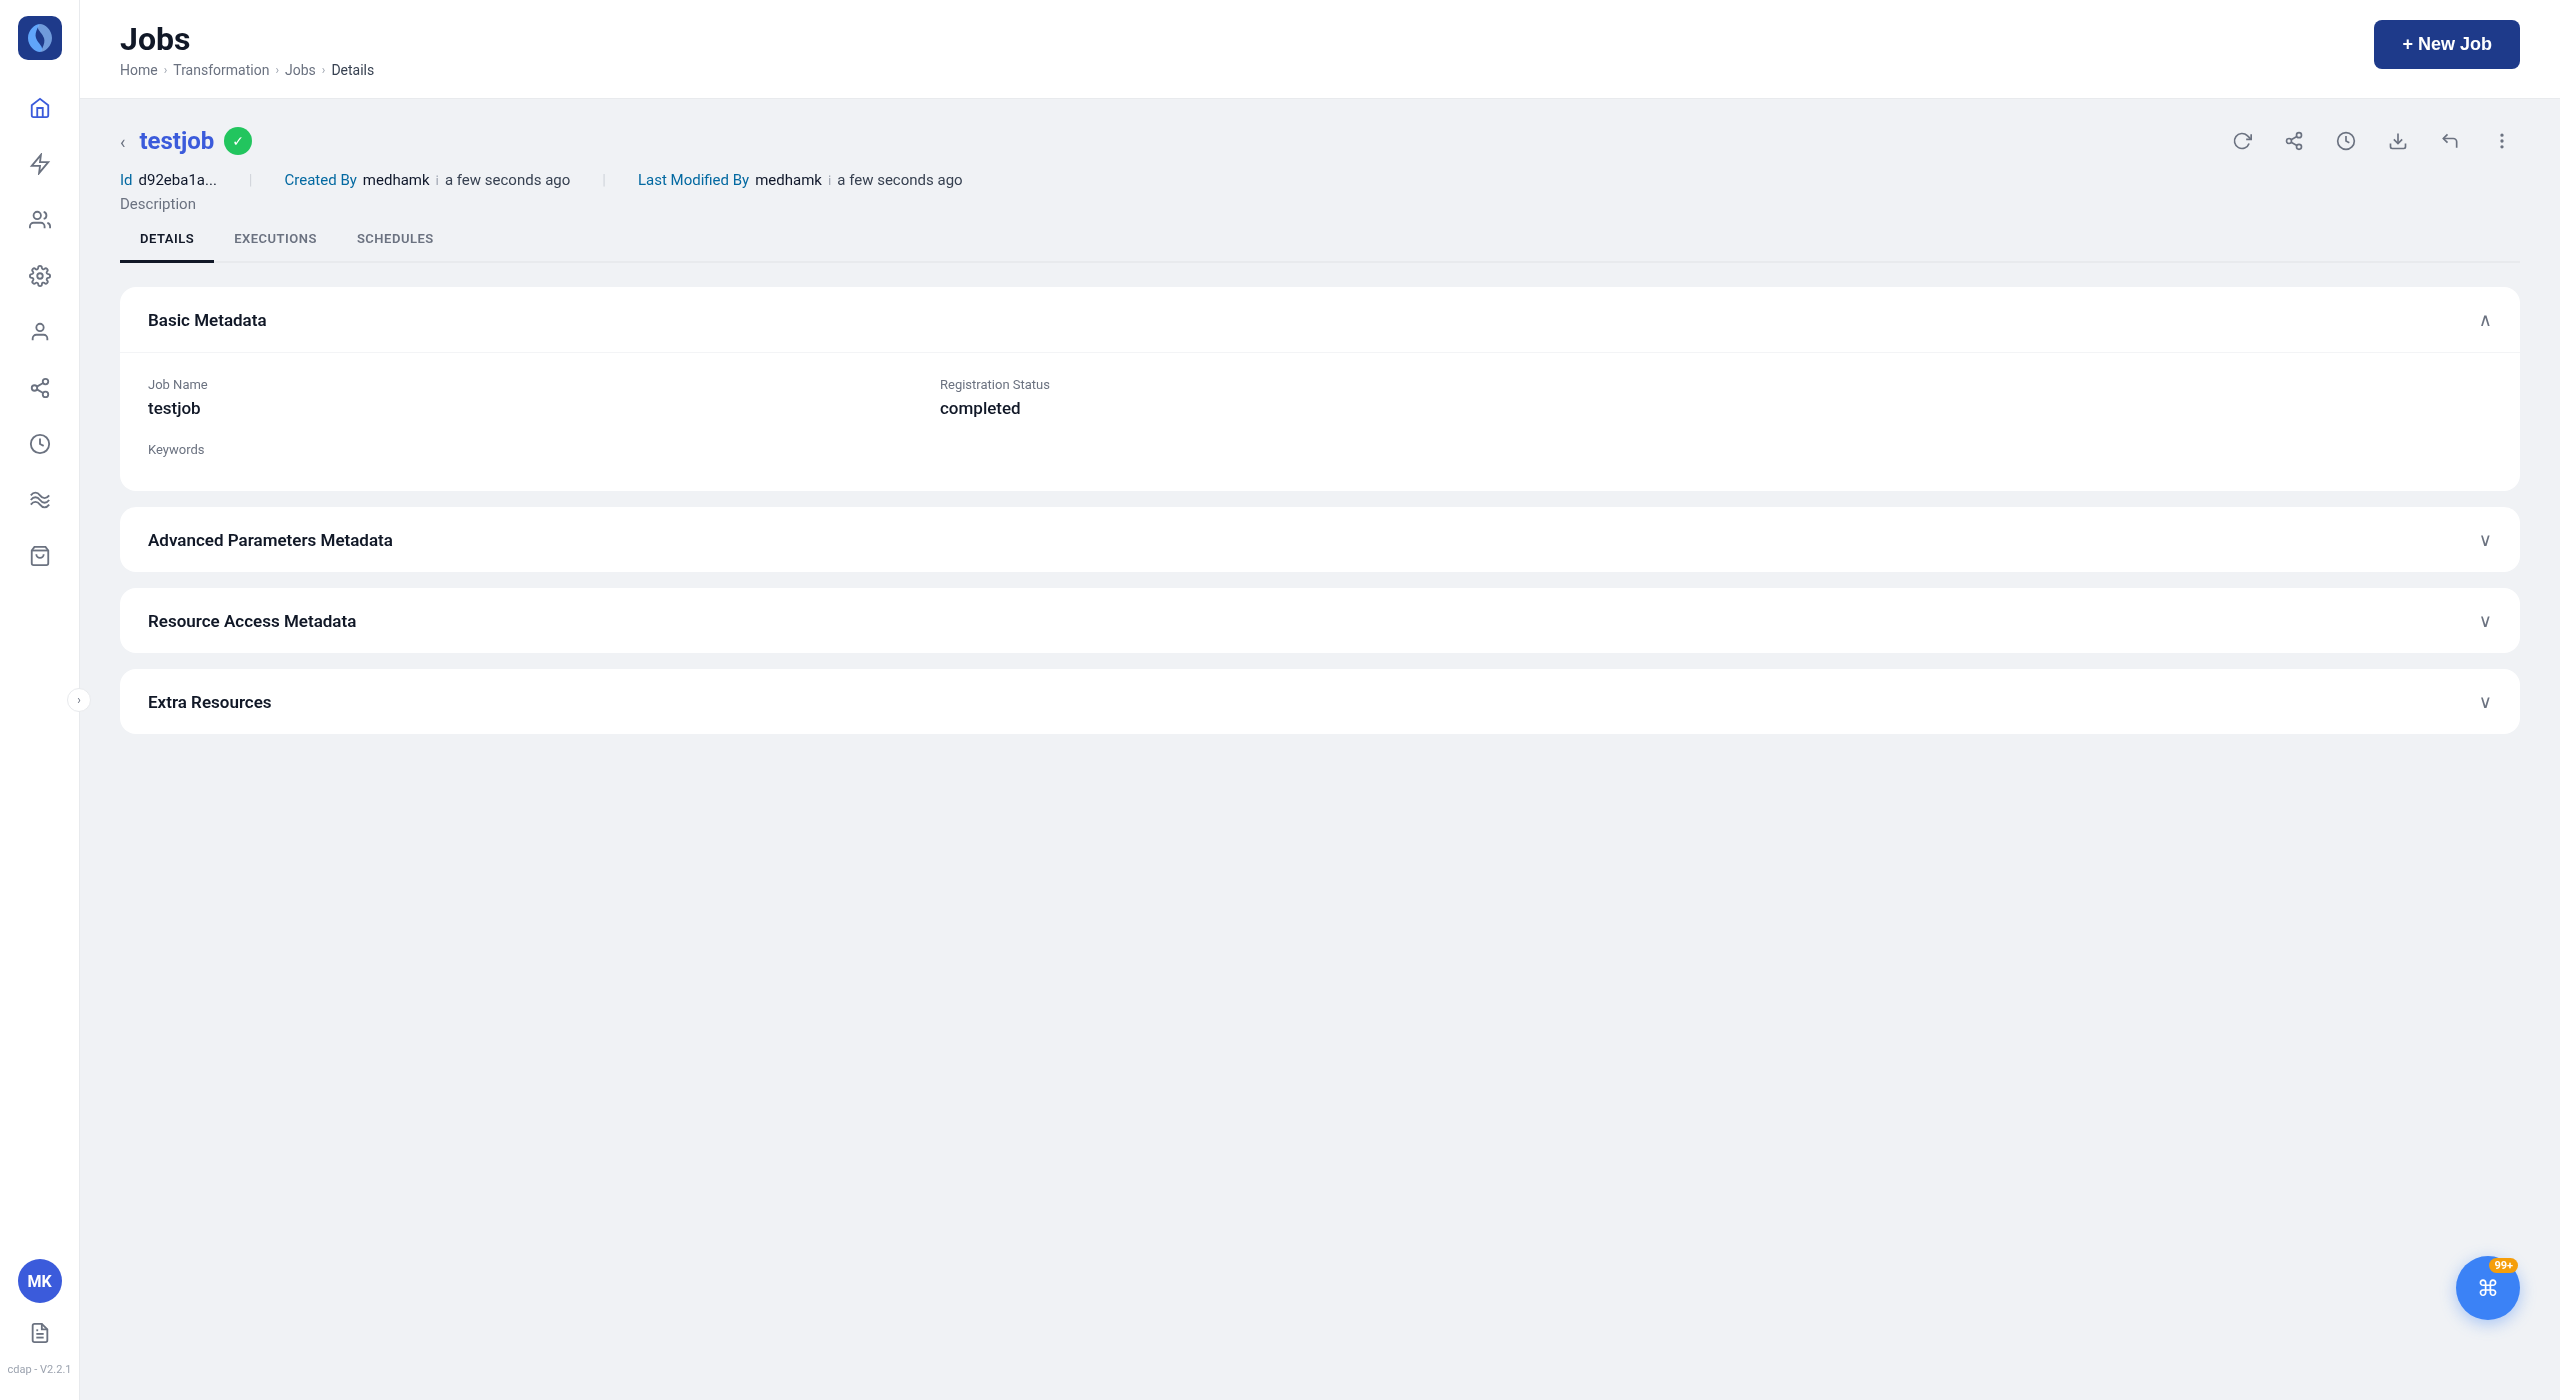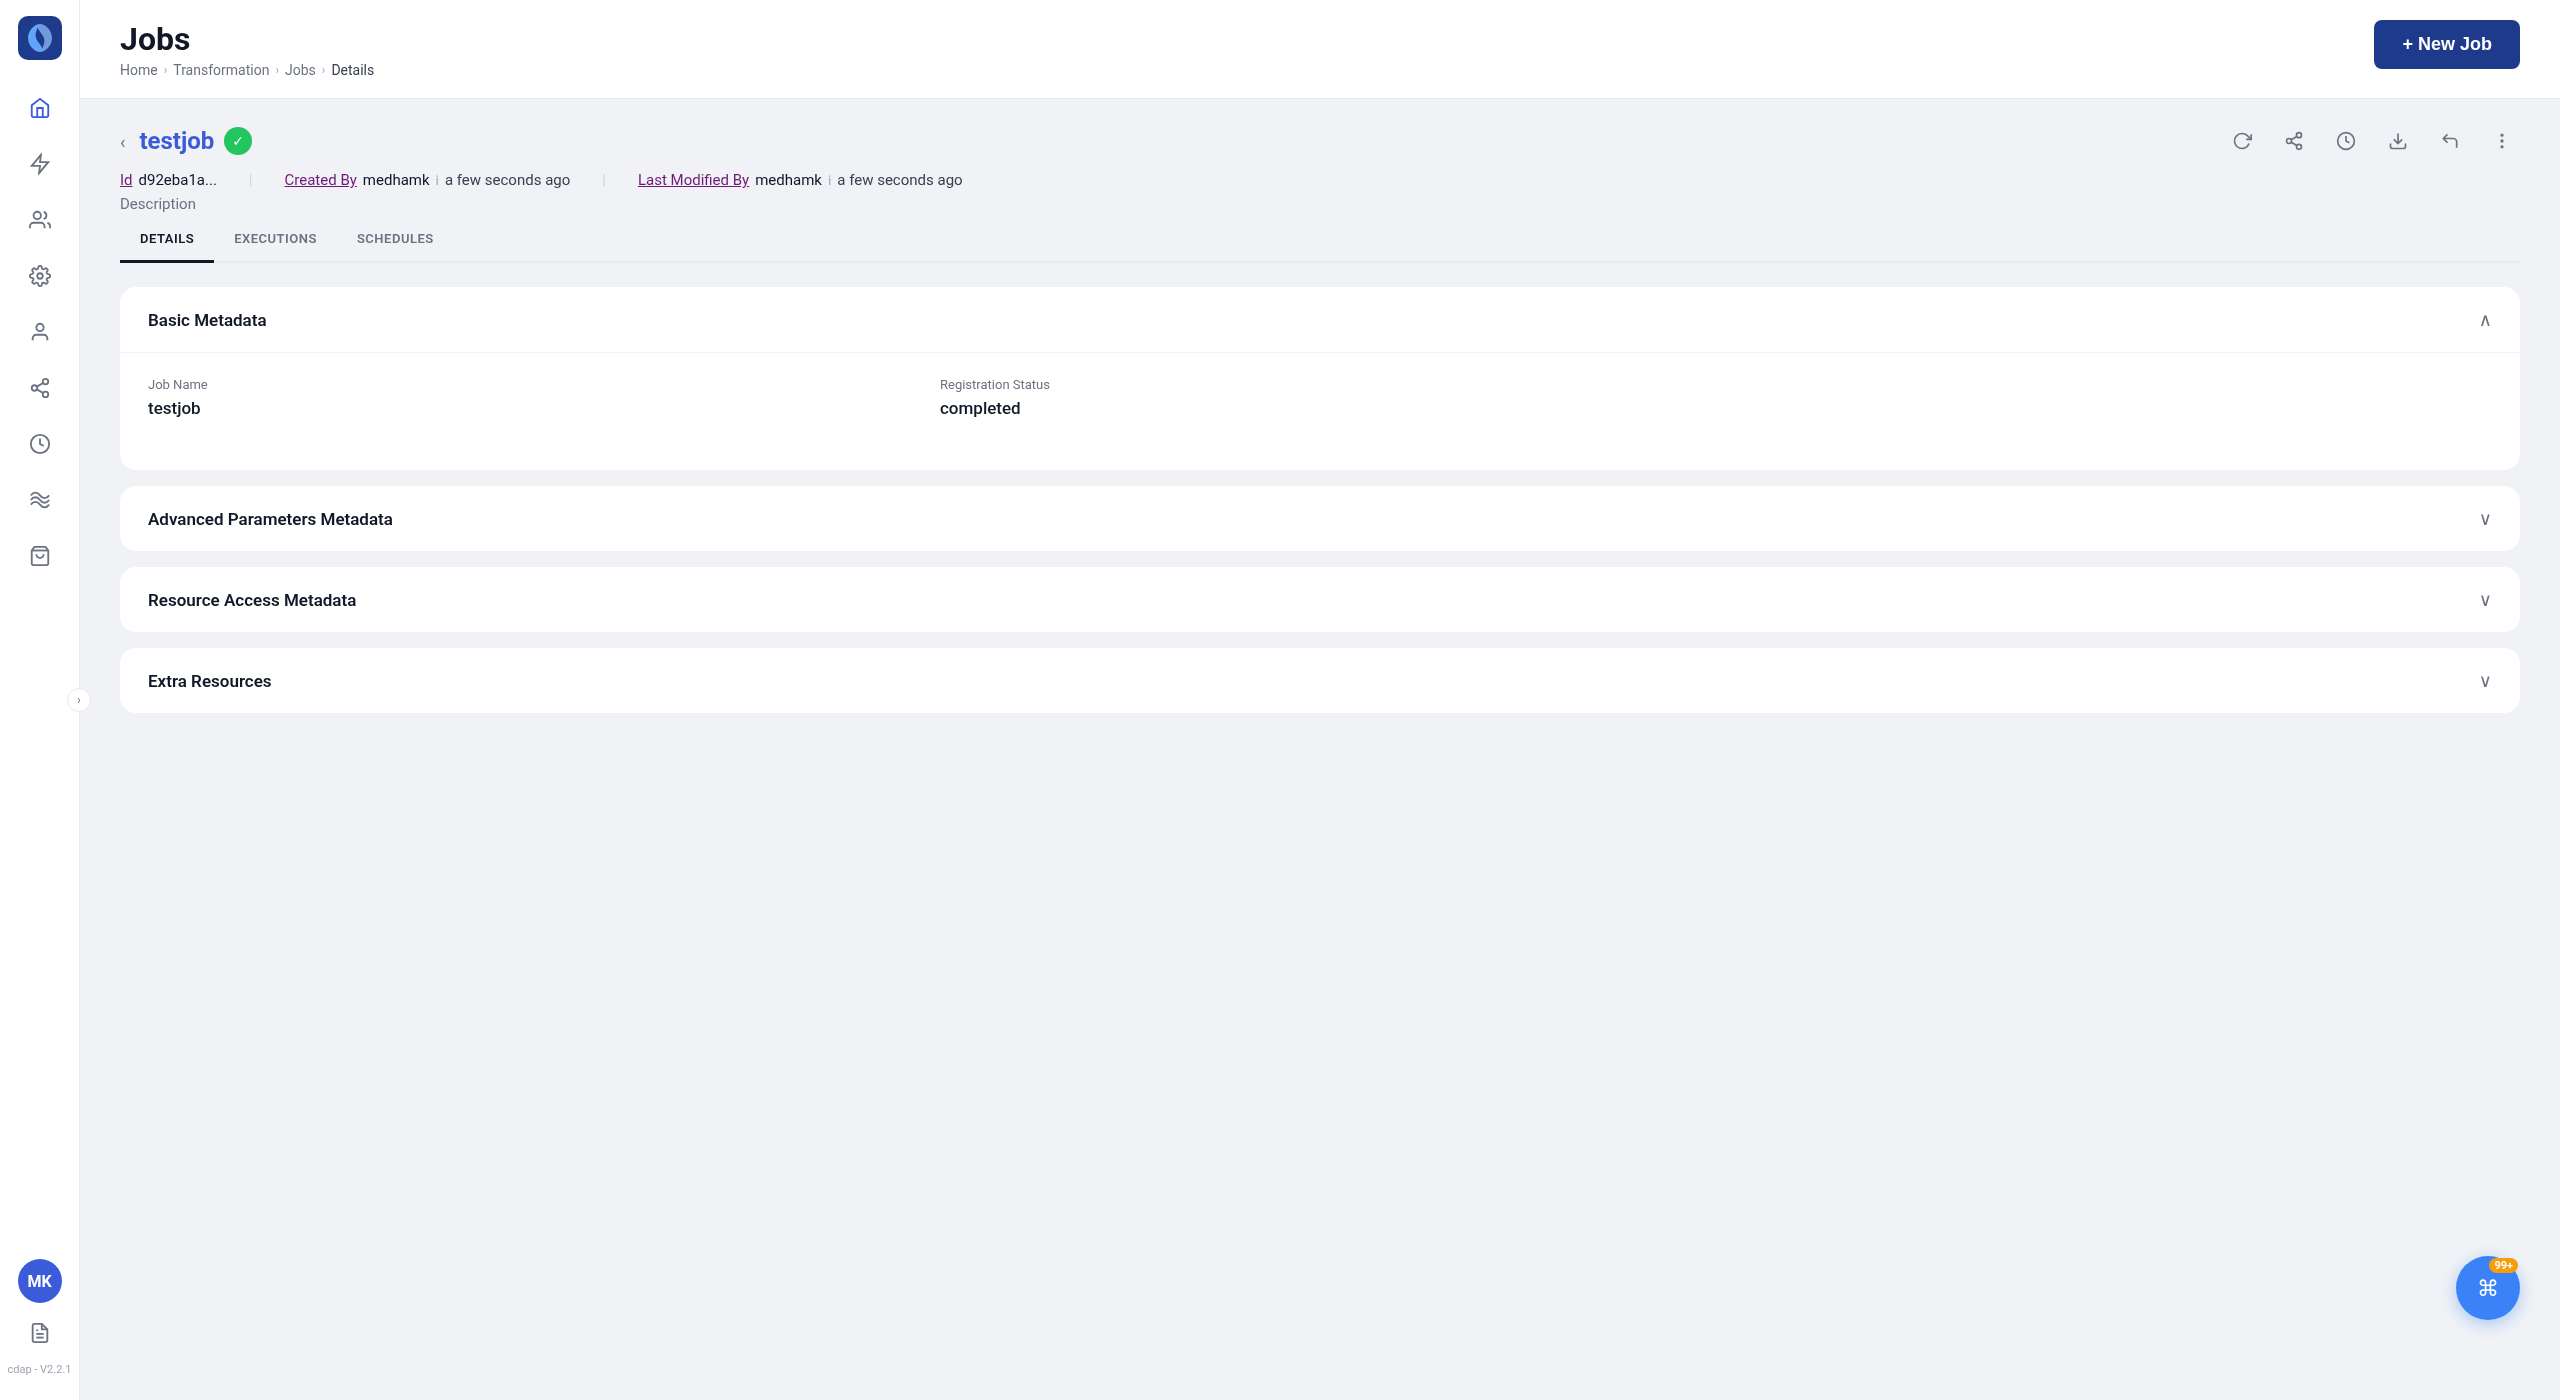--- a/index.html
+++ b/index.html
@@ -213,21 +213,21 @@
       gap: 32px;
       margin-bottom: 6px;
       font-size: 15px;
       color: #374151;
     }
     .meta-item {
       display: flex;
       align-items: center;
       gap: 6px;
     }
-    .meta-label { color: #701a75; text-decoration: underline; }
+    .meta-label { color: #0369a1; }
     .meta-value { font-weight: 400; color: #0f172a; }
     .meta-time { color: #374151; }
     .meta-sep { color: #d1d5db; }
     .meta-info-icon { color: #9ca3af; font-size: 13px; }
     .job-description {
       font-size: 15px;
       color: #6b7280;
       margin-bottom: 4px;
     }
 
@@ -549,20 +549,21 @@
             <div class="field">
               <div class="field-label">Job Name</div>
               <div class="field-value">testjob</div>
             </div>
             <div class="field">
               <div class="field-label">Registration Status</div>
               <div class="field-value">completed</div>
             </div>
           </div>
           <div class="keywords-row">
+            <div class="field-label">Keywords</div>
           </div>
         </div>
       </div>
 
       <div class="section-card">
         <div class="section-header">
           <span class="section-title">Advanced Parameters Metadata</span>
           <span class="section-chevron">∨</span>
         </div>
       </div>

